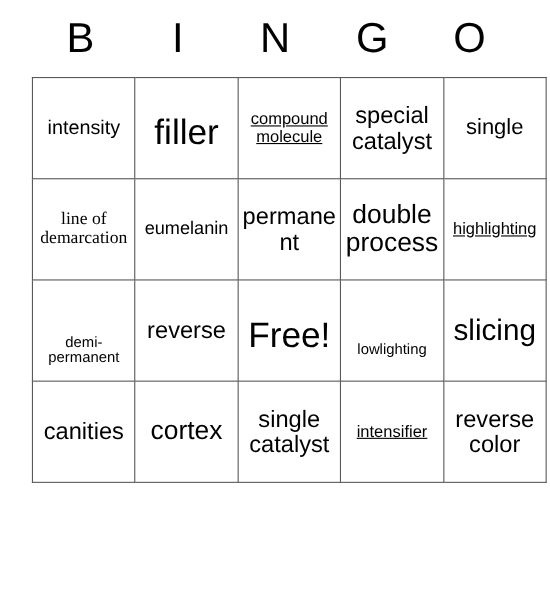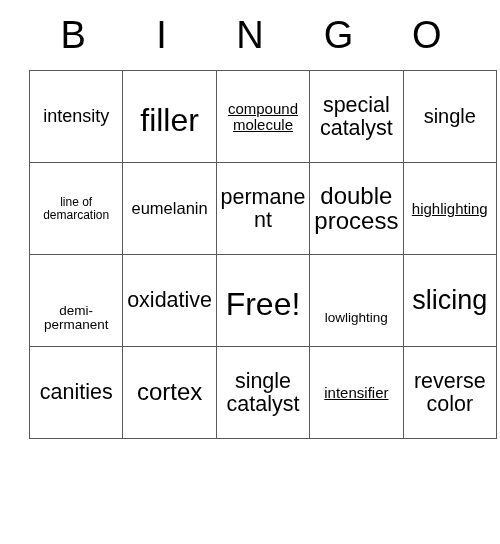--- a/index.html
+++ b/index.html
@@ -55,21 +55,21 @@
     color: #000000;
   }
   .cell-text {
     display: block;
     width: 100%;
     line-height: 1.04;
     word-wrap: break-word;
     hyphens: none;
   }
   
-  .s-xs  { font-size: 12px; }
+  .s-xs  { font-size: 16px; font-family: Liberation Serif, serif; }
   .s-sm  { font-size: 13.5px; margin-top: 35px; }
   .s-smb { font-size: 15px; text-decoration: underline; }
   .s-md  { font-size: 16.5px; }
   .s-mdb { font-size: 18px; }
   .s-lg  { font-size: 20px; }
   .s-lgb { font-size: 21.5px; }
   .s-xl  { font-size: 24px; }
   .s-xxl { font-size: 27px; }
   .s-hug { font-size: 32px; margin-top: 8px; }
   .s-max { font-size: 36px; }
@@ -121,21 +121,21 @@
           </td>
         <td>
             <span class="cell-text s-smb">highlighting</span>
           </td>
       </tr>
       <tr>
         <td>
             <span class="cell-text s-sm">demi-permanent</span>
           </td>
         <td>
-            <span class="cell-text s-lgb">oxidative</span>
+            <span class="cell-text s-lgb">reverse</span>
           </td>
         <td>
             <span class="cell-text s-hug">Free!</span>
           </td>
         <td>
             <span class="cell-text s-sm">lowlighting</span>
           </td>
         <td>
             <span class="cell-text s-xxl">slicing</span>
           </td>

